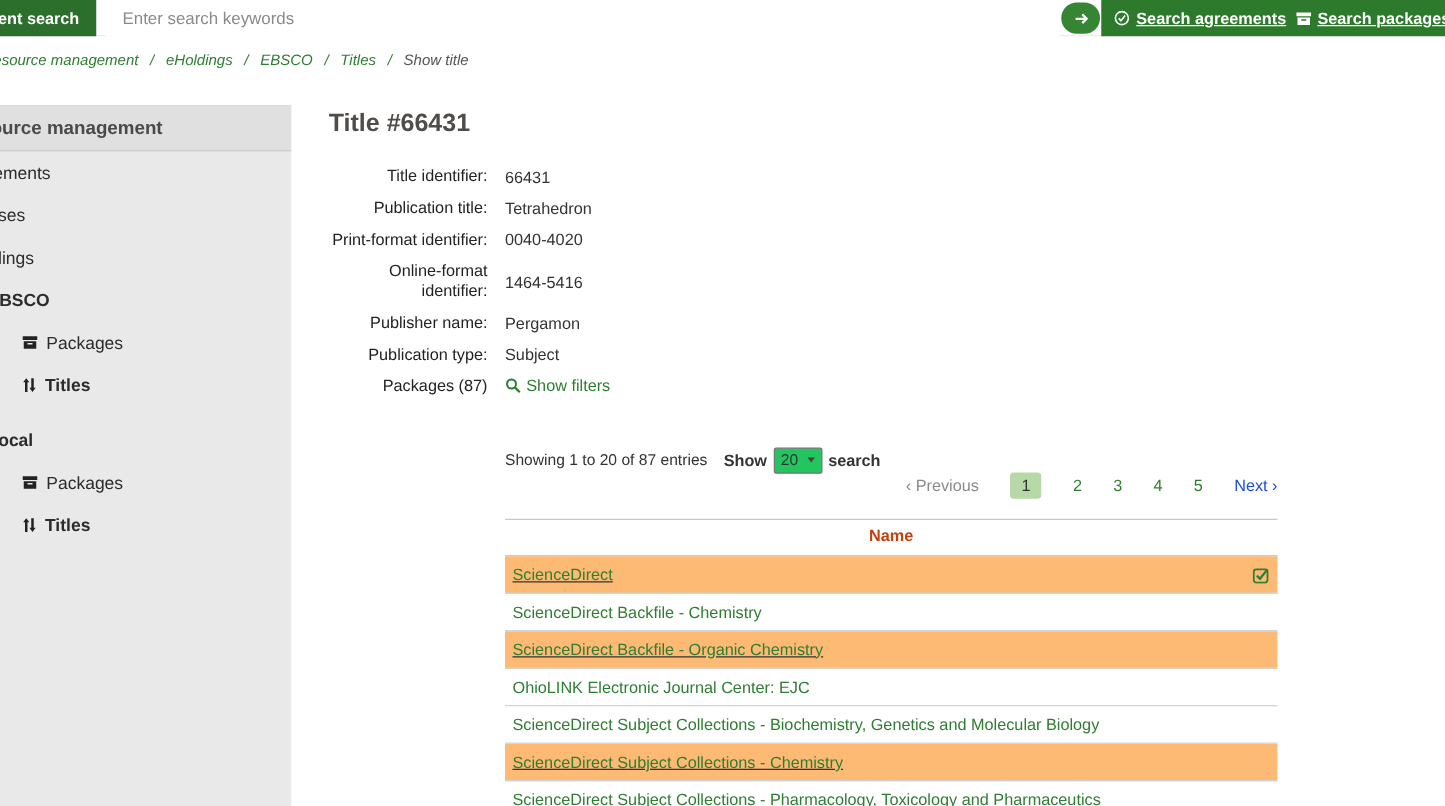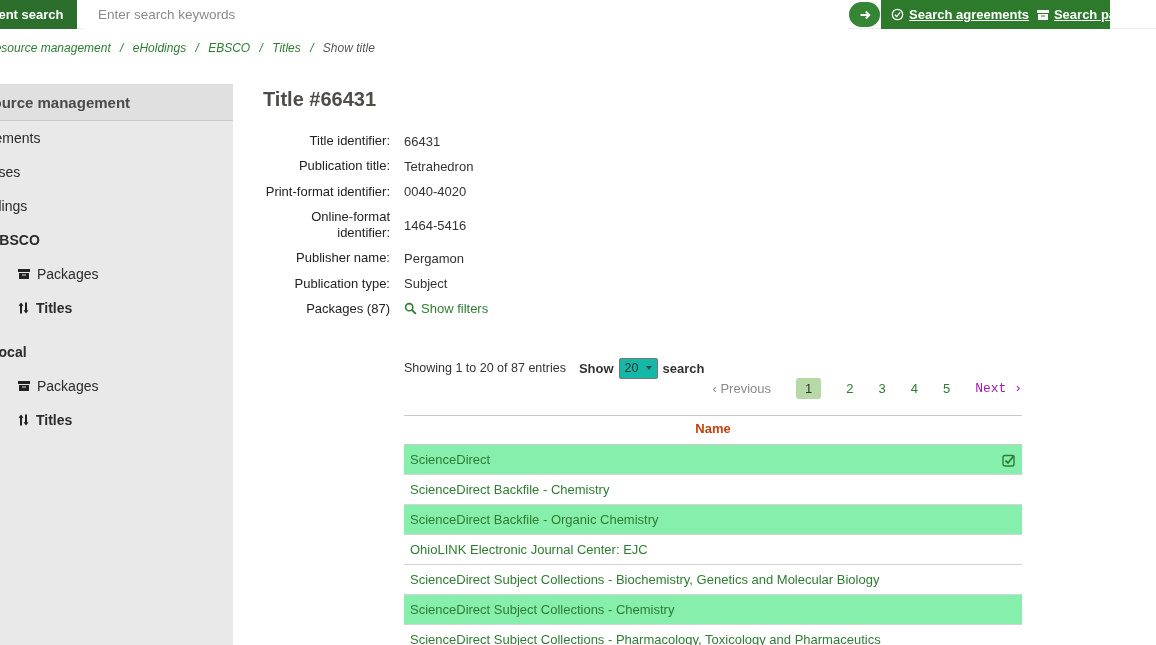--- a/index.html
+++ b/index.html
@@ -13,21 +13,21 @@
   .module-btn { position:absolute; left:-64px; top:0; height:29px; line-height:29px;
                 padding:0 14px; background:#2c6e2c; color:#fff; font-weight:bold;
                 font-size:13px; border:none; cursor:pointer; white-space:nowrap; }
   .search-input { position:absolute; left:84px; top:0; width:764px; height:29px;
                   border:none; outline:none; font-size:13.5px; padding:0 10px 0 14px;
                   color:#333; font-family:inherit; }
   .search-input::placeholder { color:#8a8a8a; }
   .submit-btn { position:absolute; left:849px; top:2px; width:31px; height:25px;
                 background:#358535; border:none; border-radius:13px; cursor:pointer;
                 display:flex; align-items:center; justify-content:center; }
-  .topbar-right { position:absolute; left:881px; top:0; width:229px; height:29px;
+  .topbar-right { position:absolute; left:881px; top:0; width:275px; height:29px;
                   background:#2d7a2d; display:flex; align-items:center; gap:8px;
                   padding:0 6px 0 10px; }
   .topbar-link { color:#fff; font-size:13px; font-weight:bold; text-decoration:underline;
                  display:inline-flex; align-items:center; gap:5px; white-space:nowrap;
                  cursor:pointer; }
   .tb-icon { display:inline-flex; color:#fff; }
 
   
   .breadcrumb { position:absolute; left:-14px; top:41px; font-size:12px; font-style:italic;
                 white-space:nowrap; }
@@ -61,39 +61,39 @@
   .field-value { margin-left:14px; font-size:13px; color:#333; }
   .link-green { color:#2e7d32; cursor:pointer; display:inline-flex; align-items:center;
                 gap:4px; }
 
   
   .pager-bar { margin:20px 0 0 141px; width:618px; display:flex; align-items:center;
                font-size:13px; }
   .summary { font-size:12.5px; color:#333; white-space:nowrap; }
   .show-group { display:flex; align-items:center; margin-left:13px; gap:5px;
                 font-weight:bold; font-size:13px; }
-  .size-select { border:1px solid #767676; border-radius:2px; background:#14b8a6; height:21px;
+  .size-select { border:1px solid #767676; border-radius:2px; background:#22c55e; height:21px;
                  padding:0 5px; display:inline-flex; align-items:center; gap:7px;
                  font-weight:normal; font-size:12.5px; cursor:pointer; }
   .size-caret { width:0; height:0; border-left:3.5px solid transparent;
                 border-right:3.5px solid transparent; border-top:4.5px solid #444; }
   .pager { margin-left:auto; display:flex; align-items:center; gap:25px; font-size:13px;margin-top:40px; }
   .page-prev { color:#8a8a8a; cursor:default; white-space:nowrap; }
   .page-num { color:#2e7d32; cursor:pointer; }
   .page-num.active { background:#b7d9a8; color:#333; padding:3px 9px; border-radius:3px; }
-  .page-next { color:#a21caf; cursor:pointer; white-space:nowrap;font-family:Liberation Mono, monospace; }
+  .page-next { color:#1d4ed8; cursor:pointer; white-space:nowrap; }
 
   
   .pkg-table { margin:16px 0 0 141px; width:618px; }
   .pkg-head { border-top:1px solid #c9c9c9; border-bottom:1px solid #c9c9c9; height:30px;
               line-height:25px; text-align:center; font-weight:bold; font-size:13px;
               color:#c2410c; }
   .pkg-row { position:relative; height:30px; line-height:30px;
              border-bottom:1px solid #d4d4d4; padding-left:6px; font-size:13px; }
-  .pkg-row.stripe { background:#86efac; }
+  .pkg-row.stripe { background:#fdba74;text-decoration:underline; }
   .pkg-link { color:#2e7d32; cursor:pointer; }
   .row-check { position:absolute; right:6px; top:8px; display:inline-flex; color:#2e7d32; }
 </style>
 </head>
 <body>
 
 <div class="topbar">
   <button class="module-btn">Agreement search</button>
   <input class="search-input" type="text" placeholder="Enter search keywords" style="">
   <button class="submit-btn">

